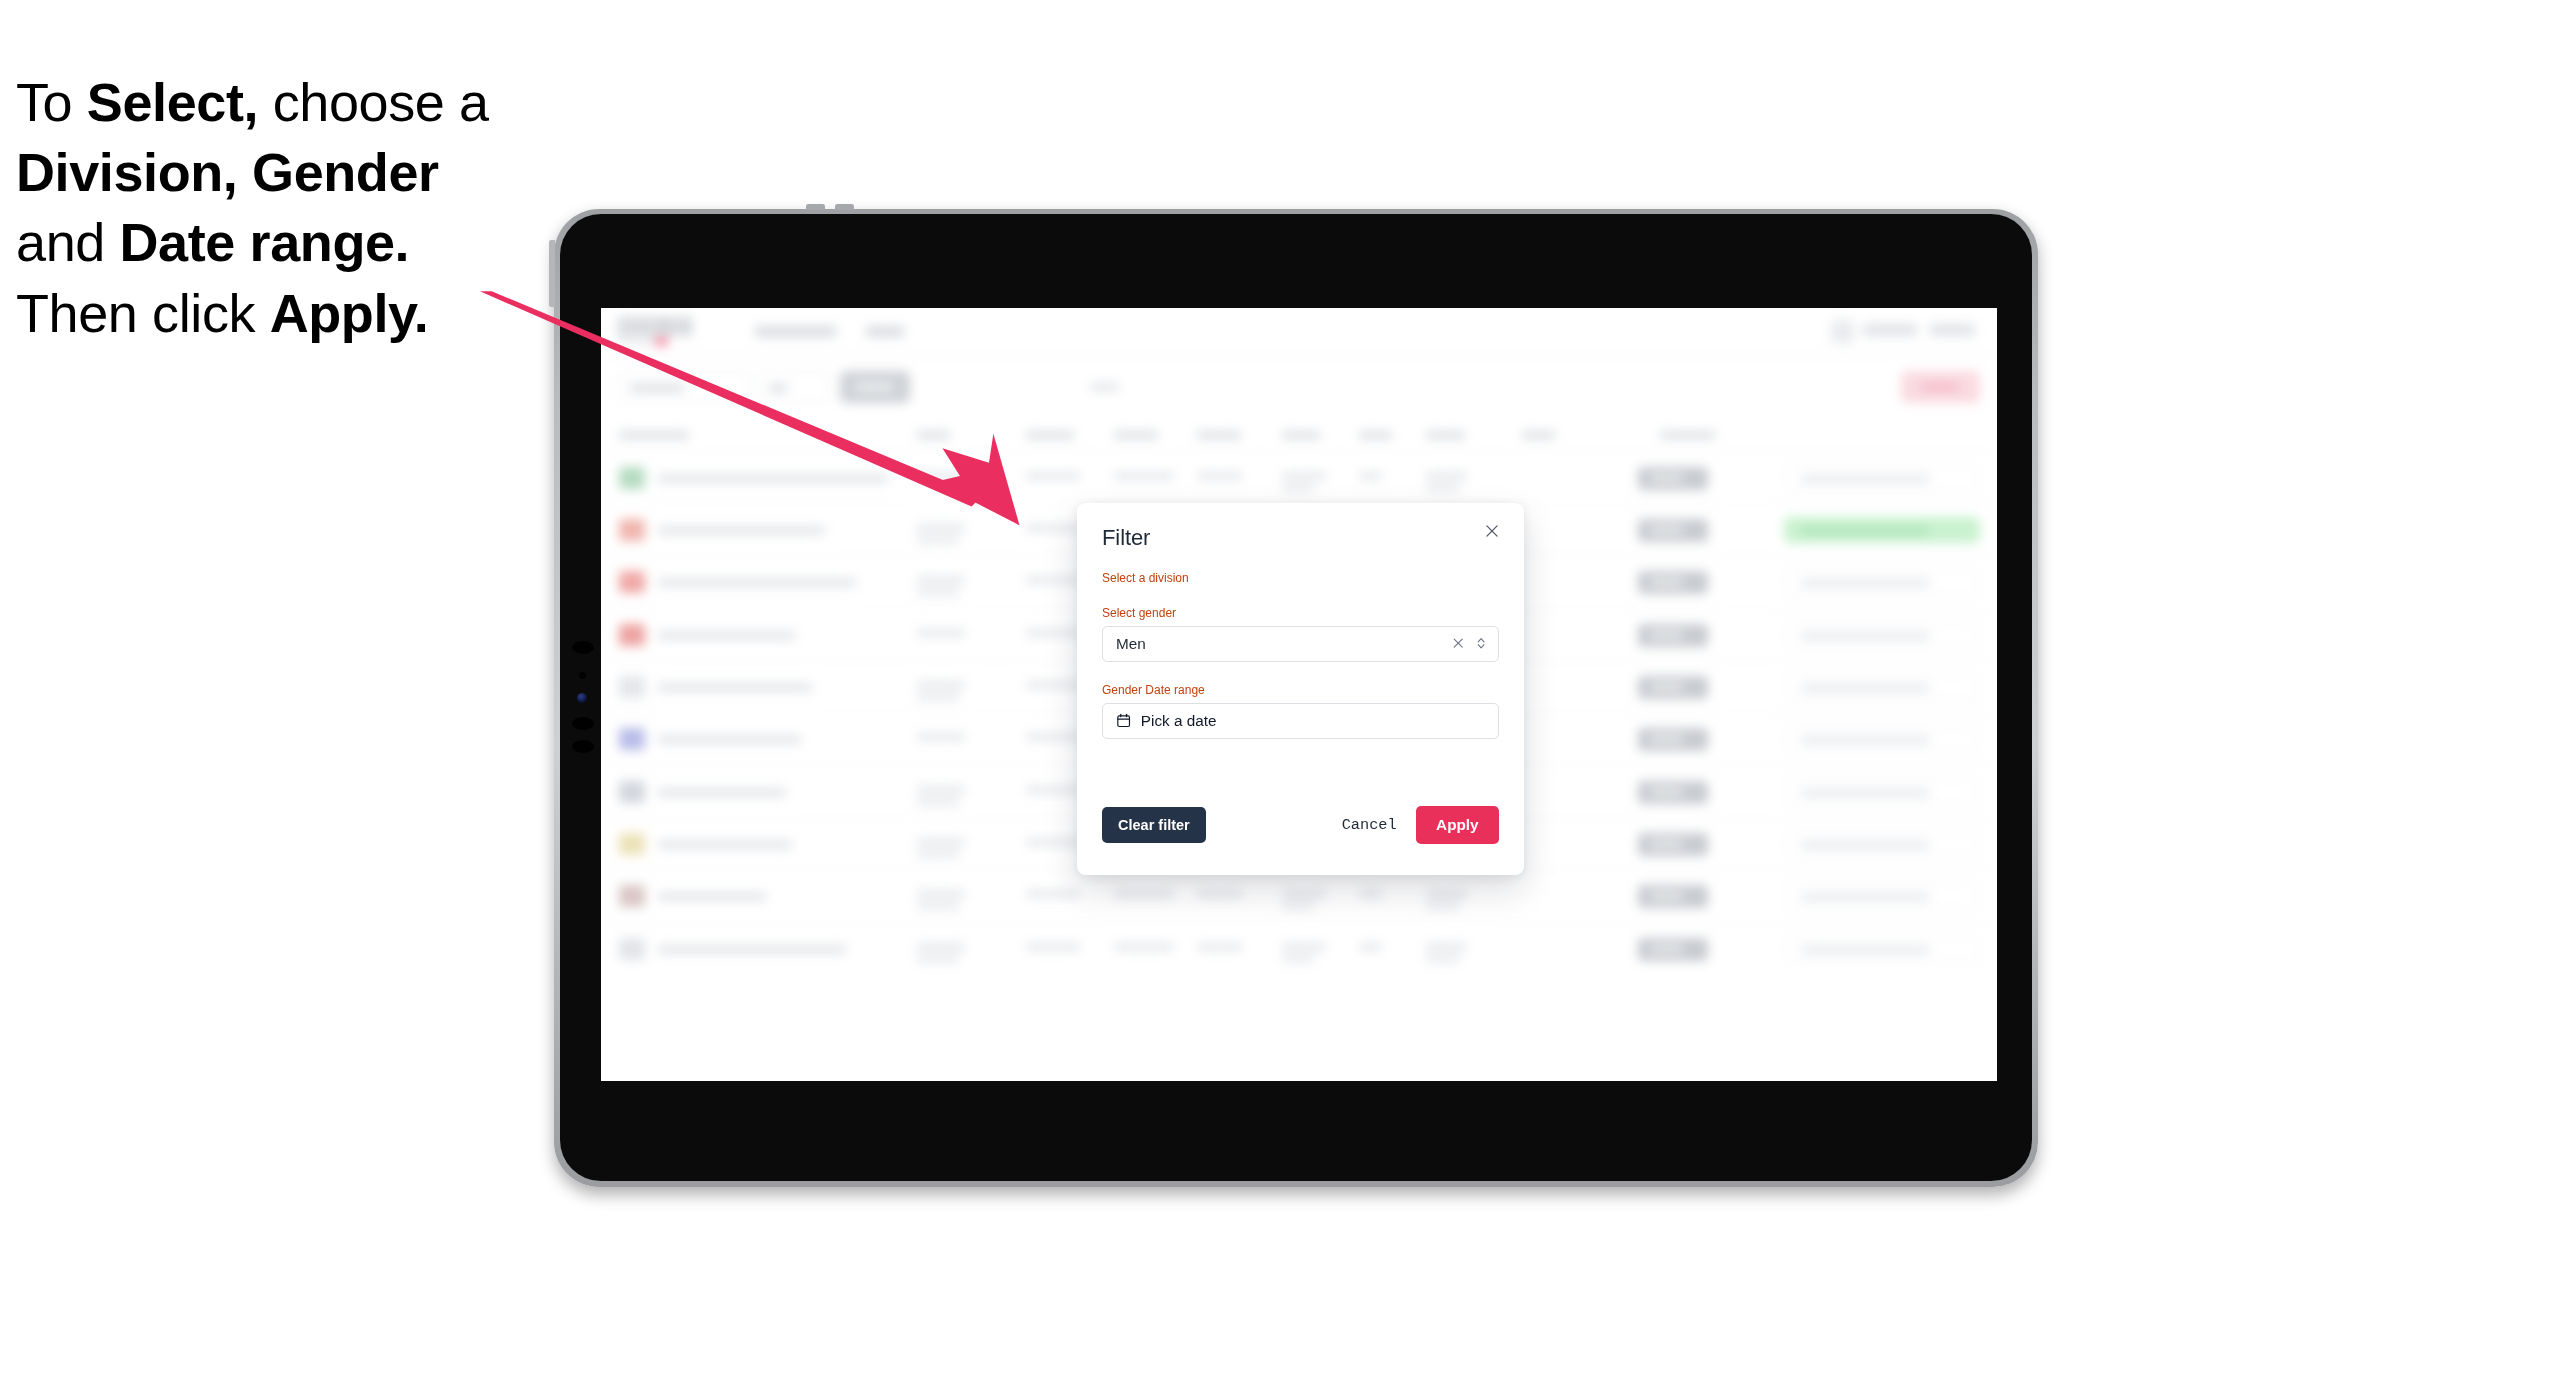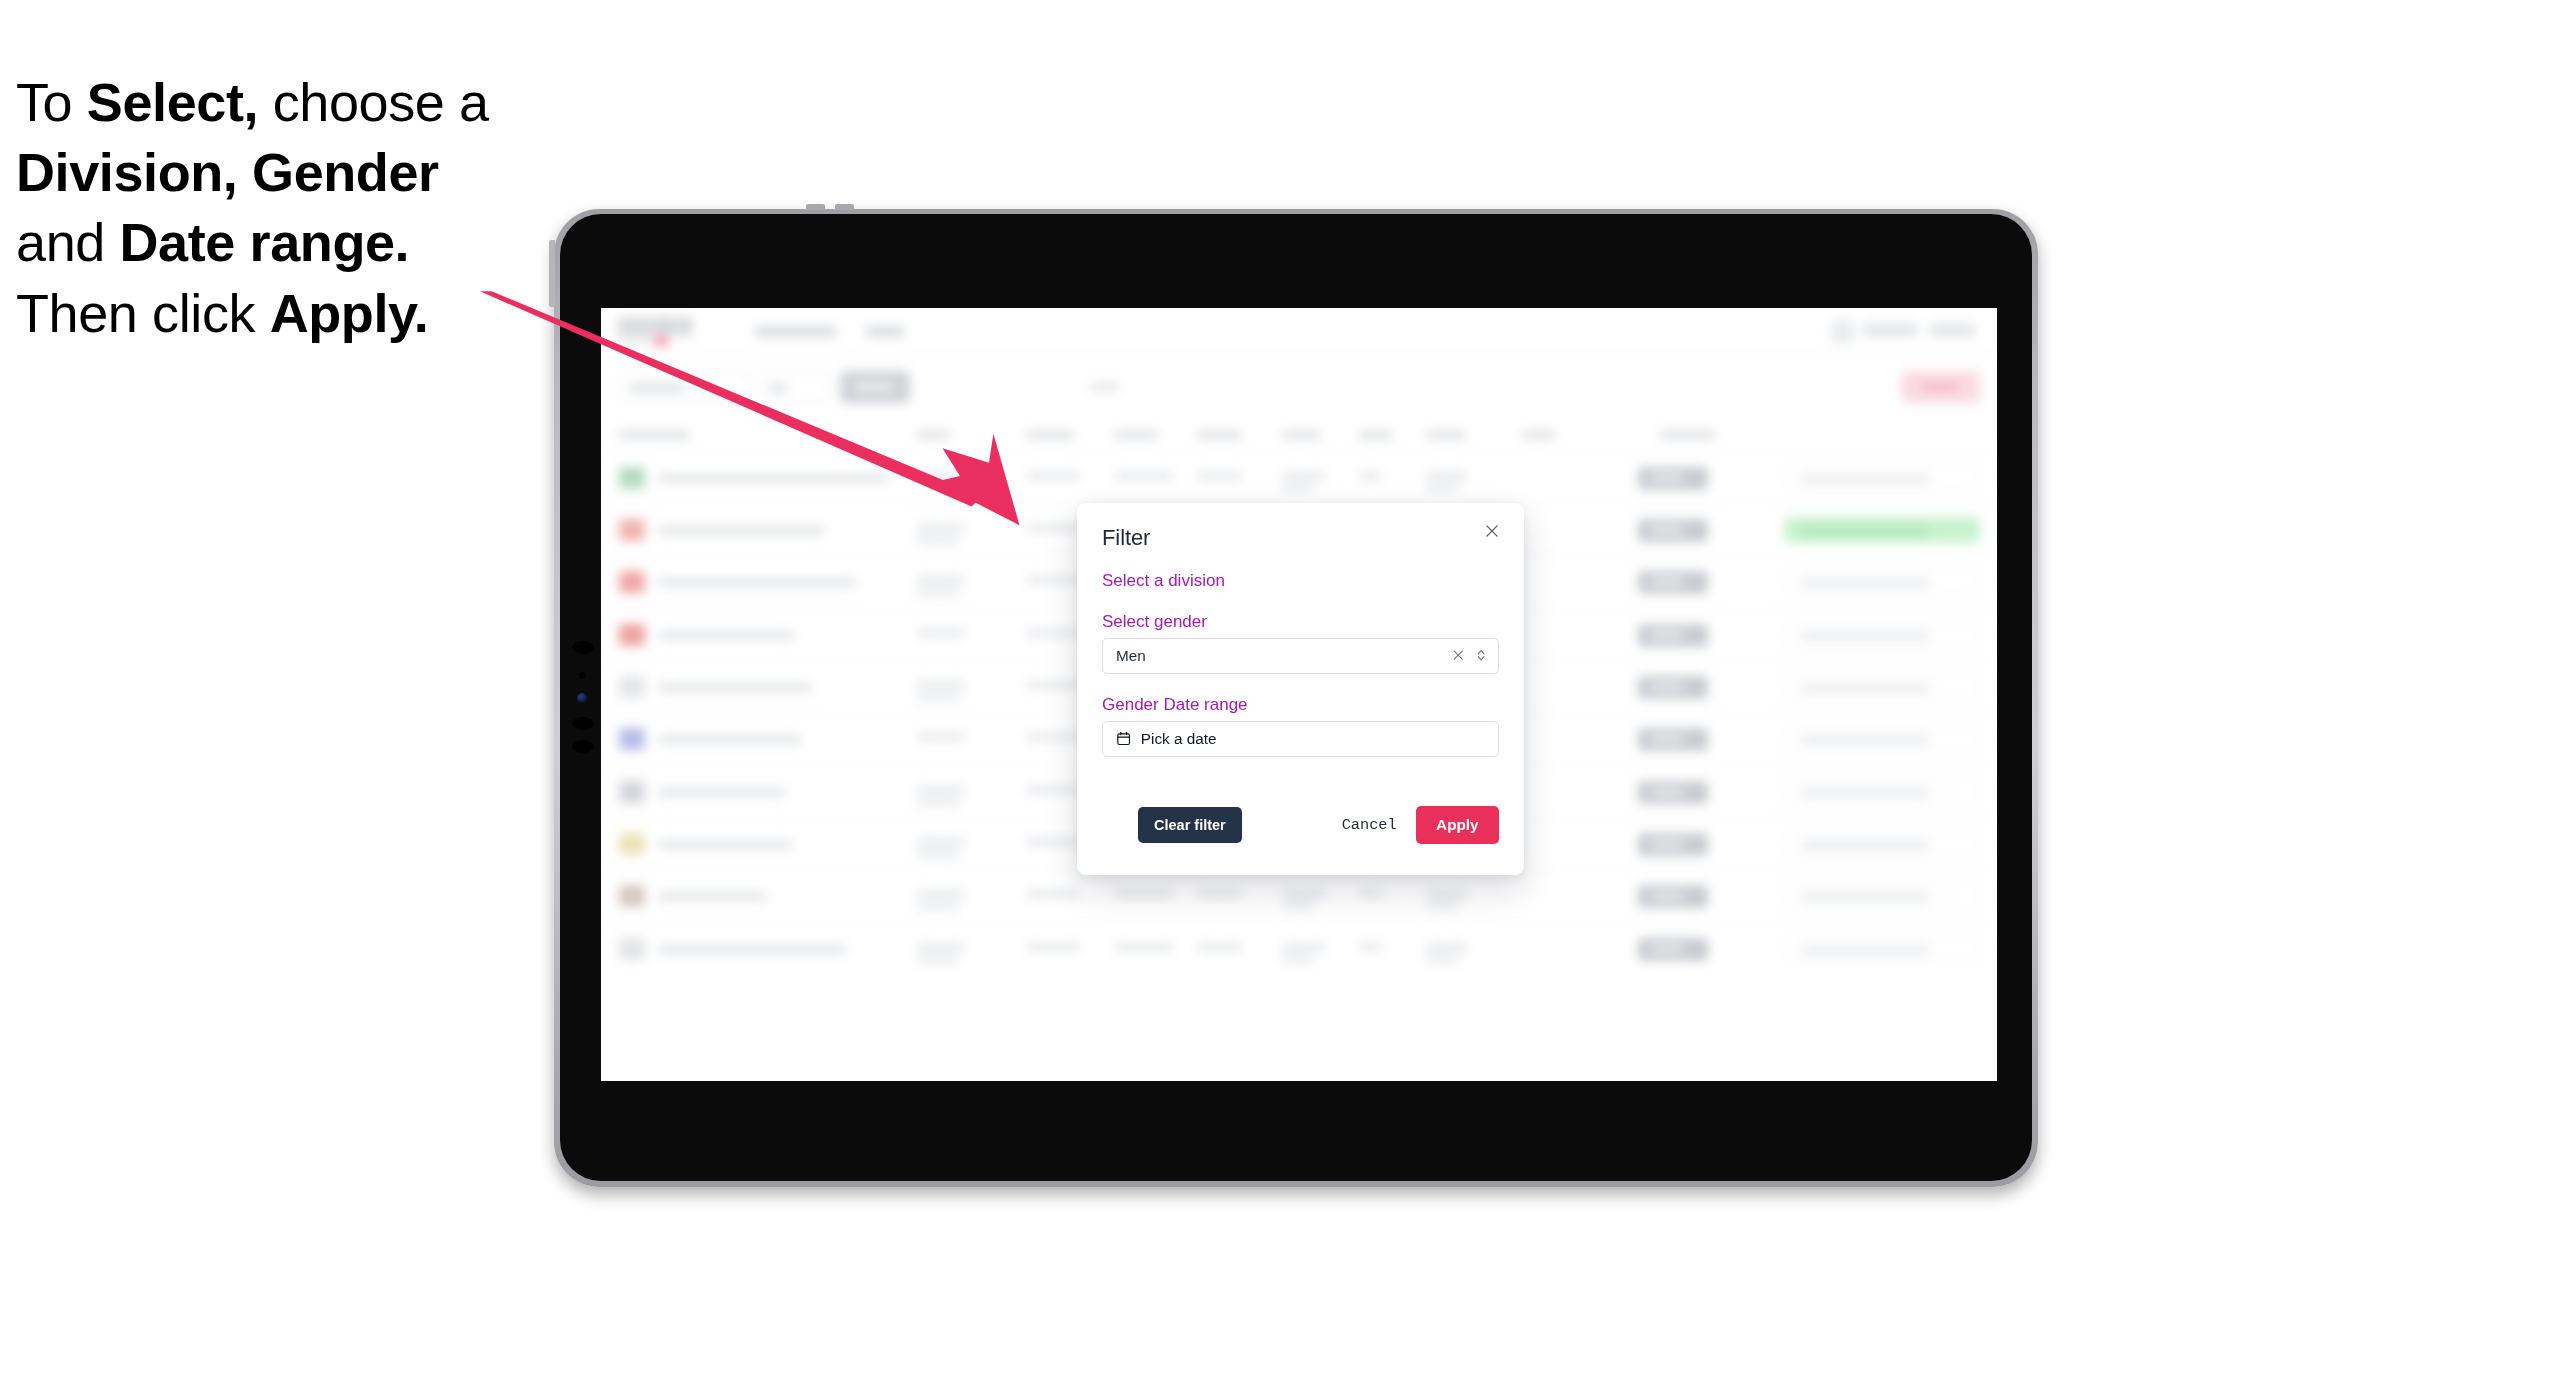--- a/index.html
+++ b/index.html
@@ -221,22 +221,22 @@
   }
   #modal-close {
     position: absolute;
     right: 20.4px; top: 16px;
     width: 23px; height: 23px;
     display: flex; align-items: center; justify-content: center;
     color: #4b5563;
     cursor: pointer;
   }
   .field-label {
-    font-size: 17px;
-    color: #a21caf;
+    font-size: 12px;
+    color: #c2410c;
     margin-top: 20.4px;
     margin-bottom: 6.5px;
   }
   .select-box {
     position: relative;
     height: 36px;
     border: 0.7px solid #dcdfe4;
     border-radius: 5.1px;
     background: #ffffff;
     display: flex;
@@ -282,21 +282,20 @@
   #clear-filter {
     background: #253348;
     color: #ffffff;
     font-size: 14.5px;
     font-weight: 600;
     border: none;
     border-radius: 5.1px;
     padding: 10.2px 16px;
     cursor: pointer;
     font-family: inherit;
-    margin-left: 36px;
   }
   #actions-right {
     margin-left: auto;
     display: flex;
     align-items: center;
     gap: 19px;
   }
   #cancel-btn {
     background: transparent;
     border: none;

